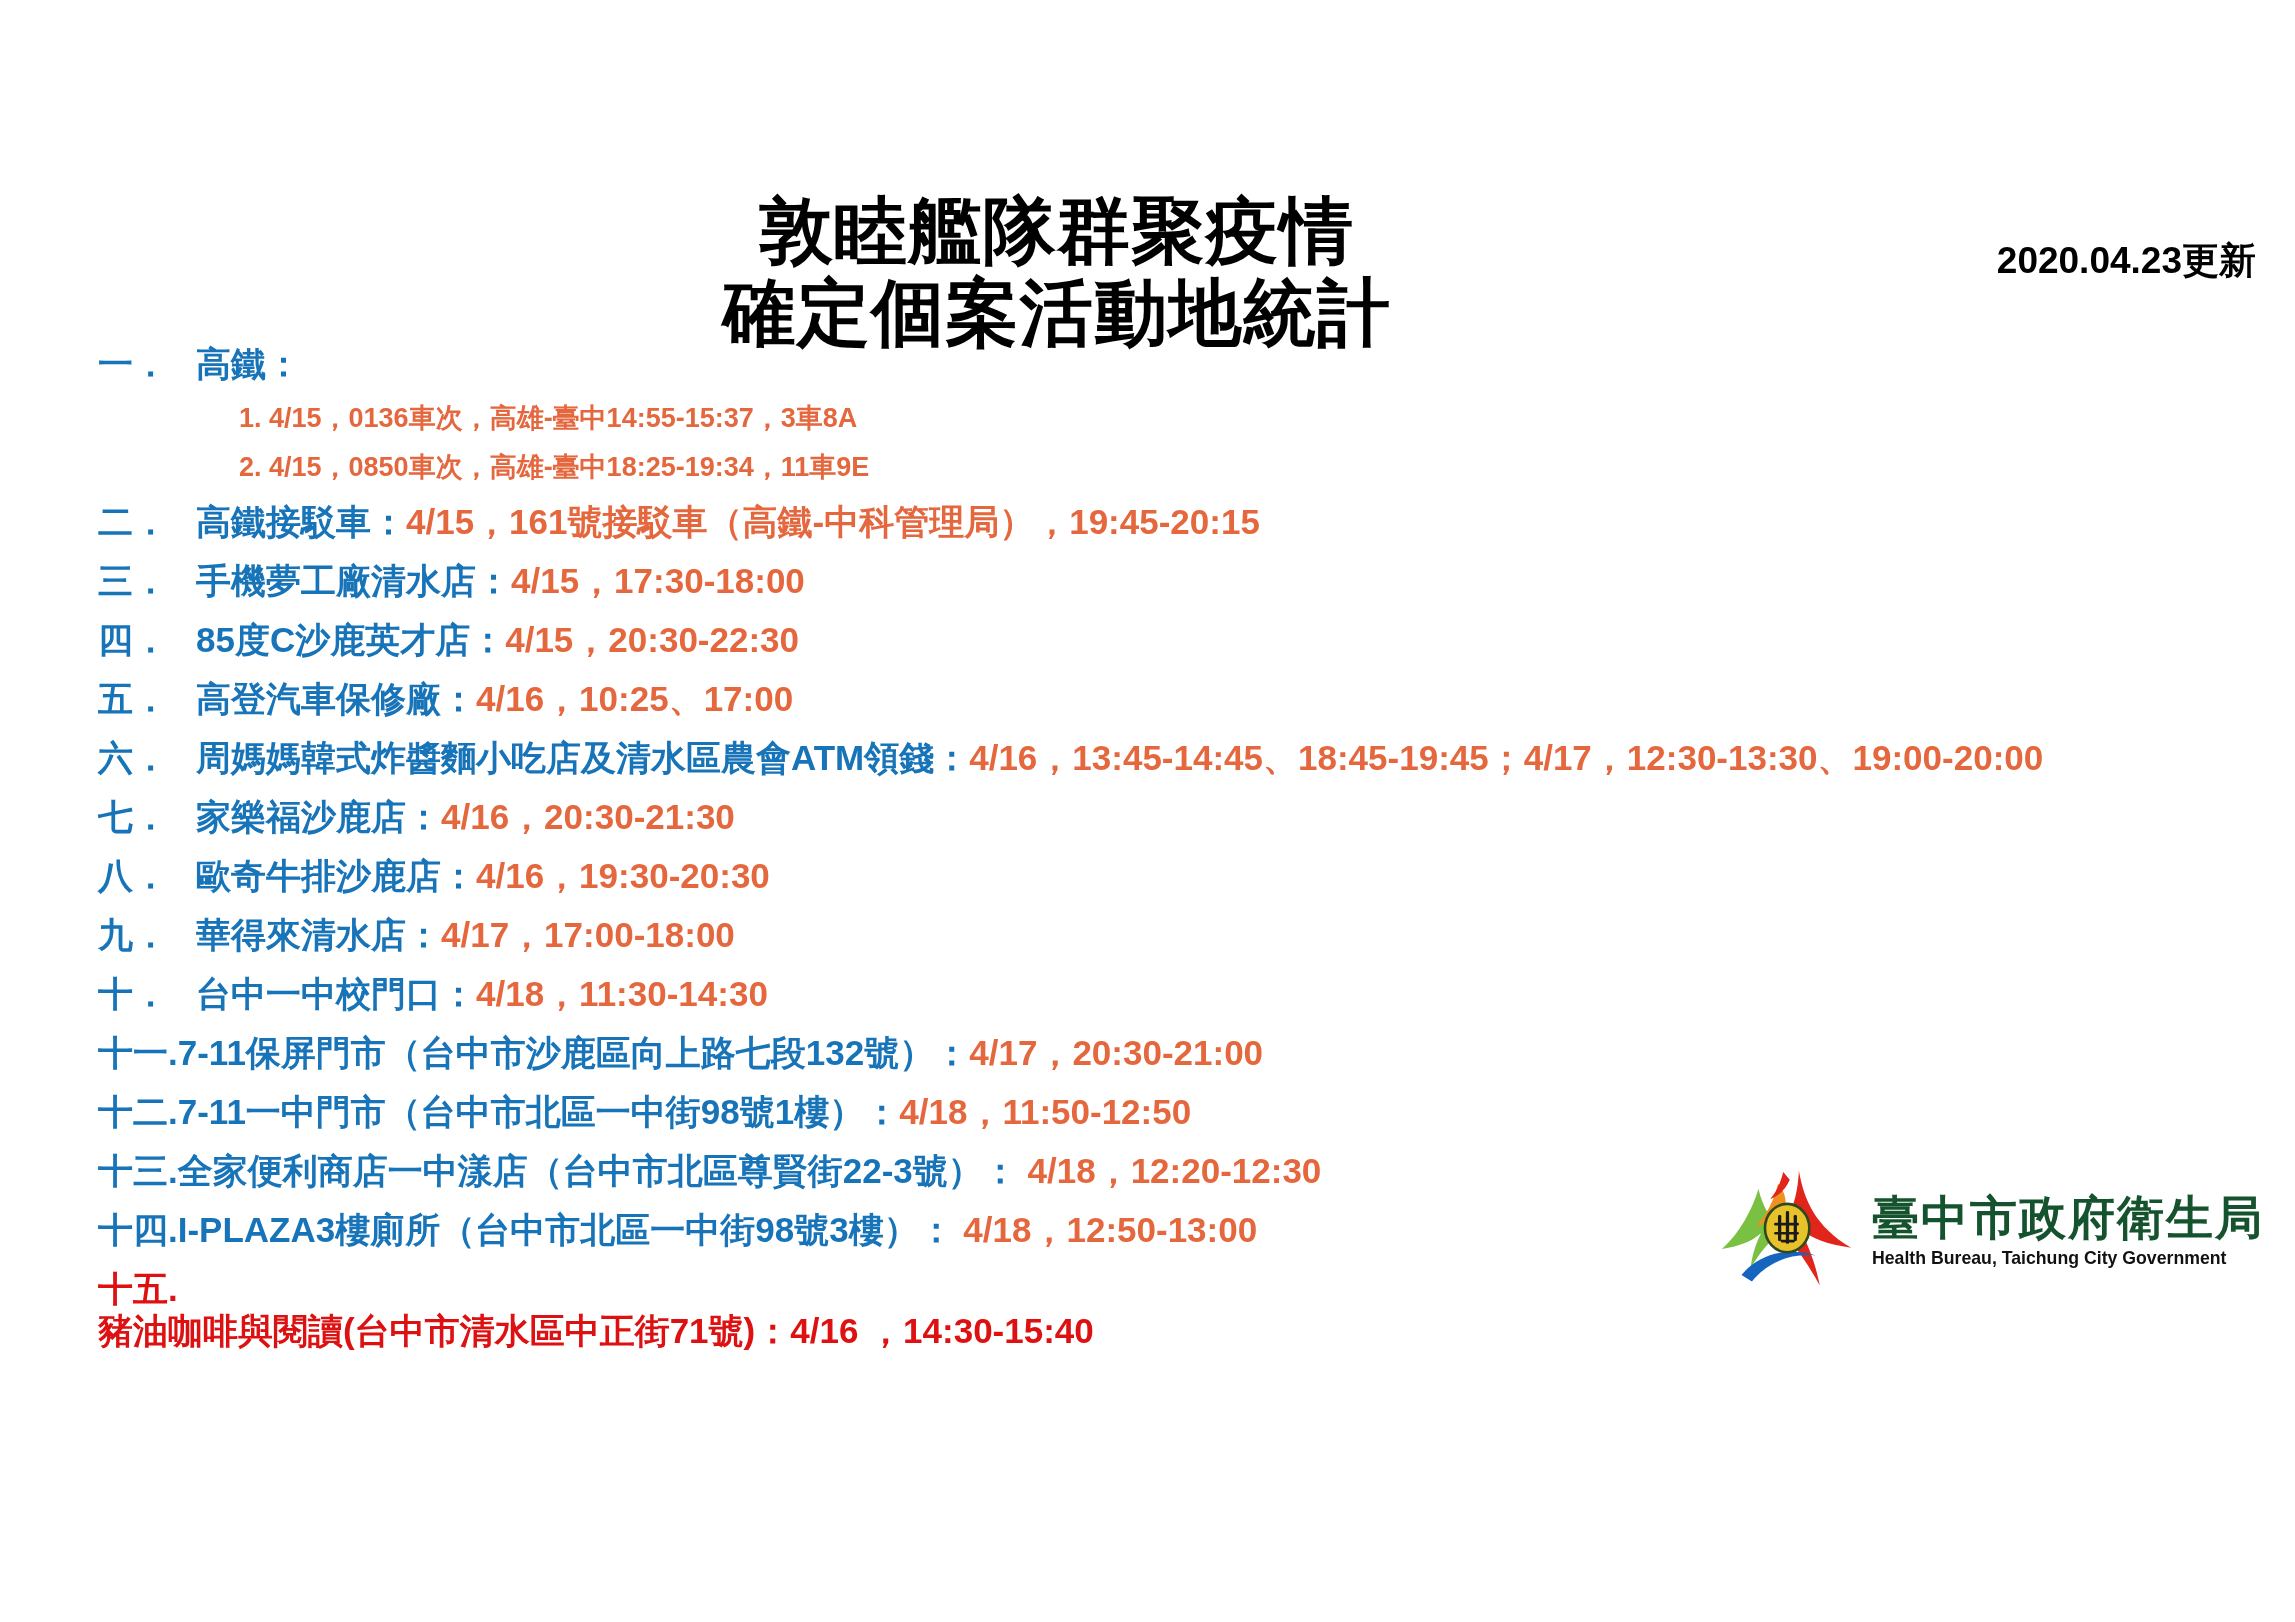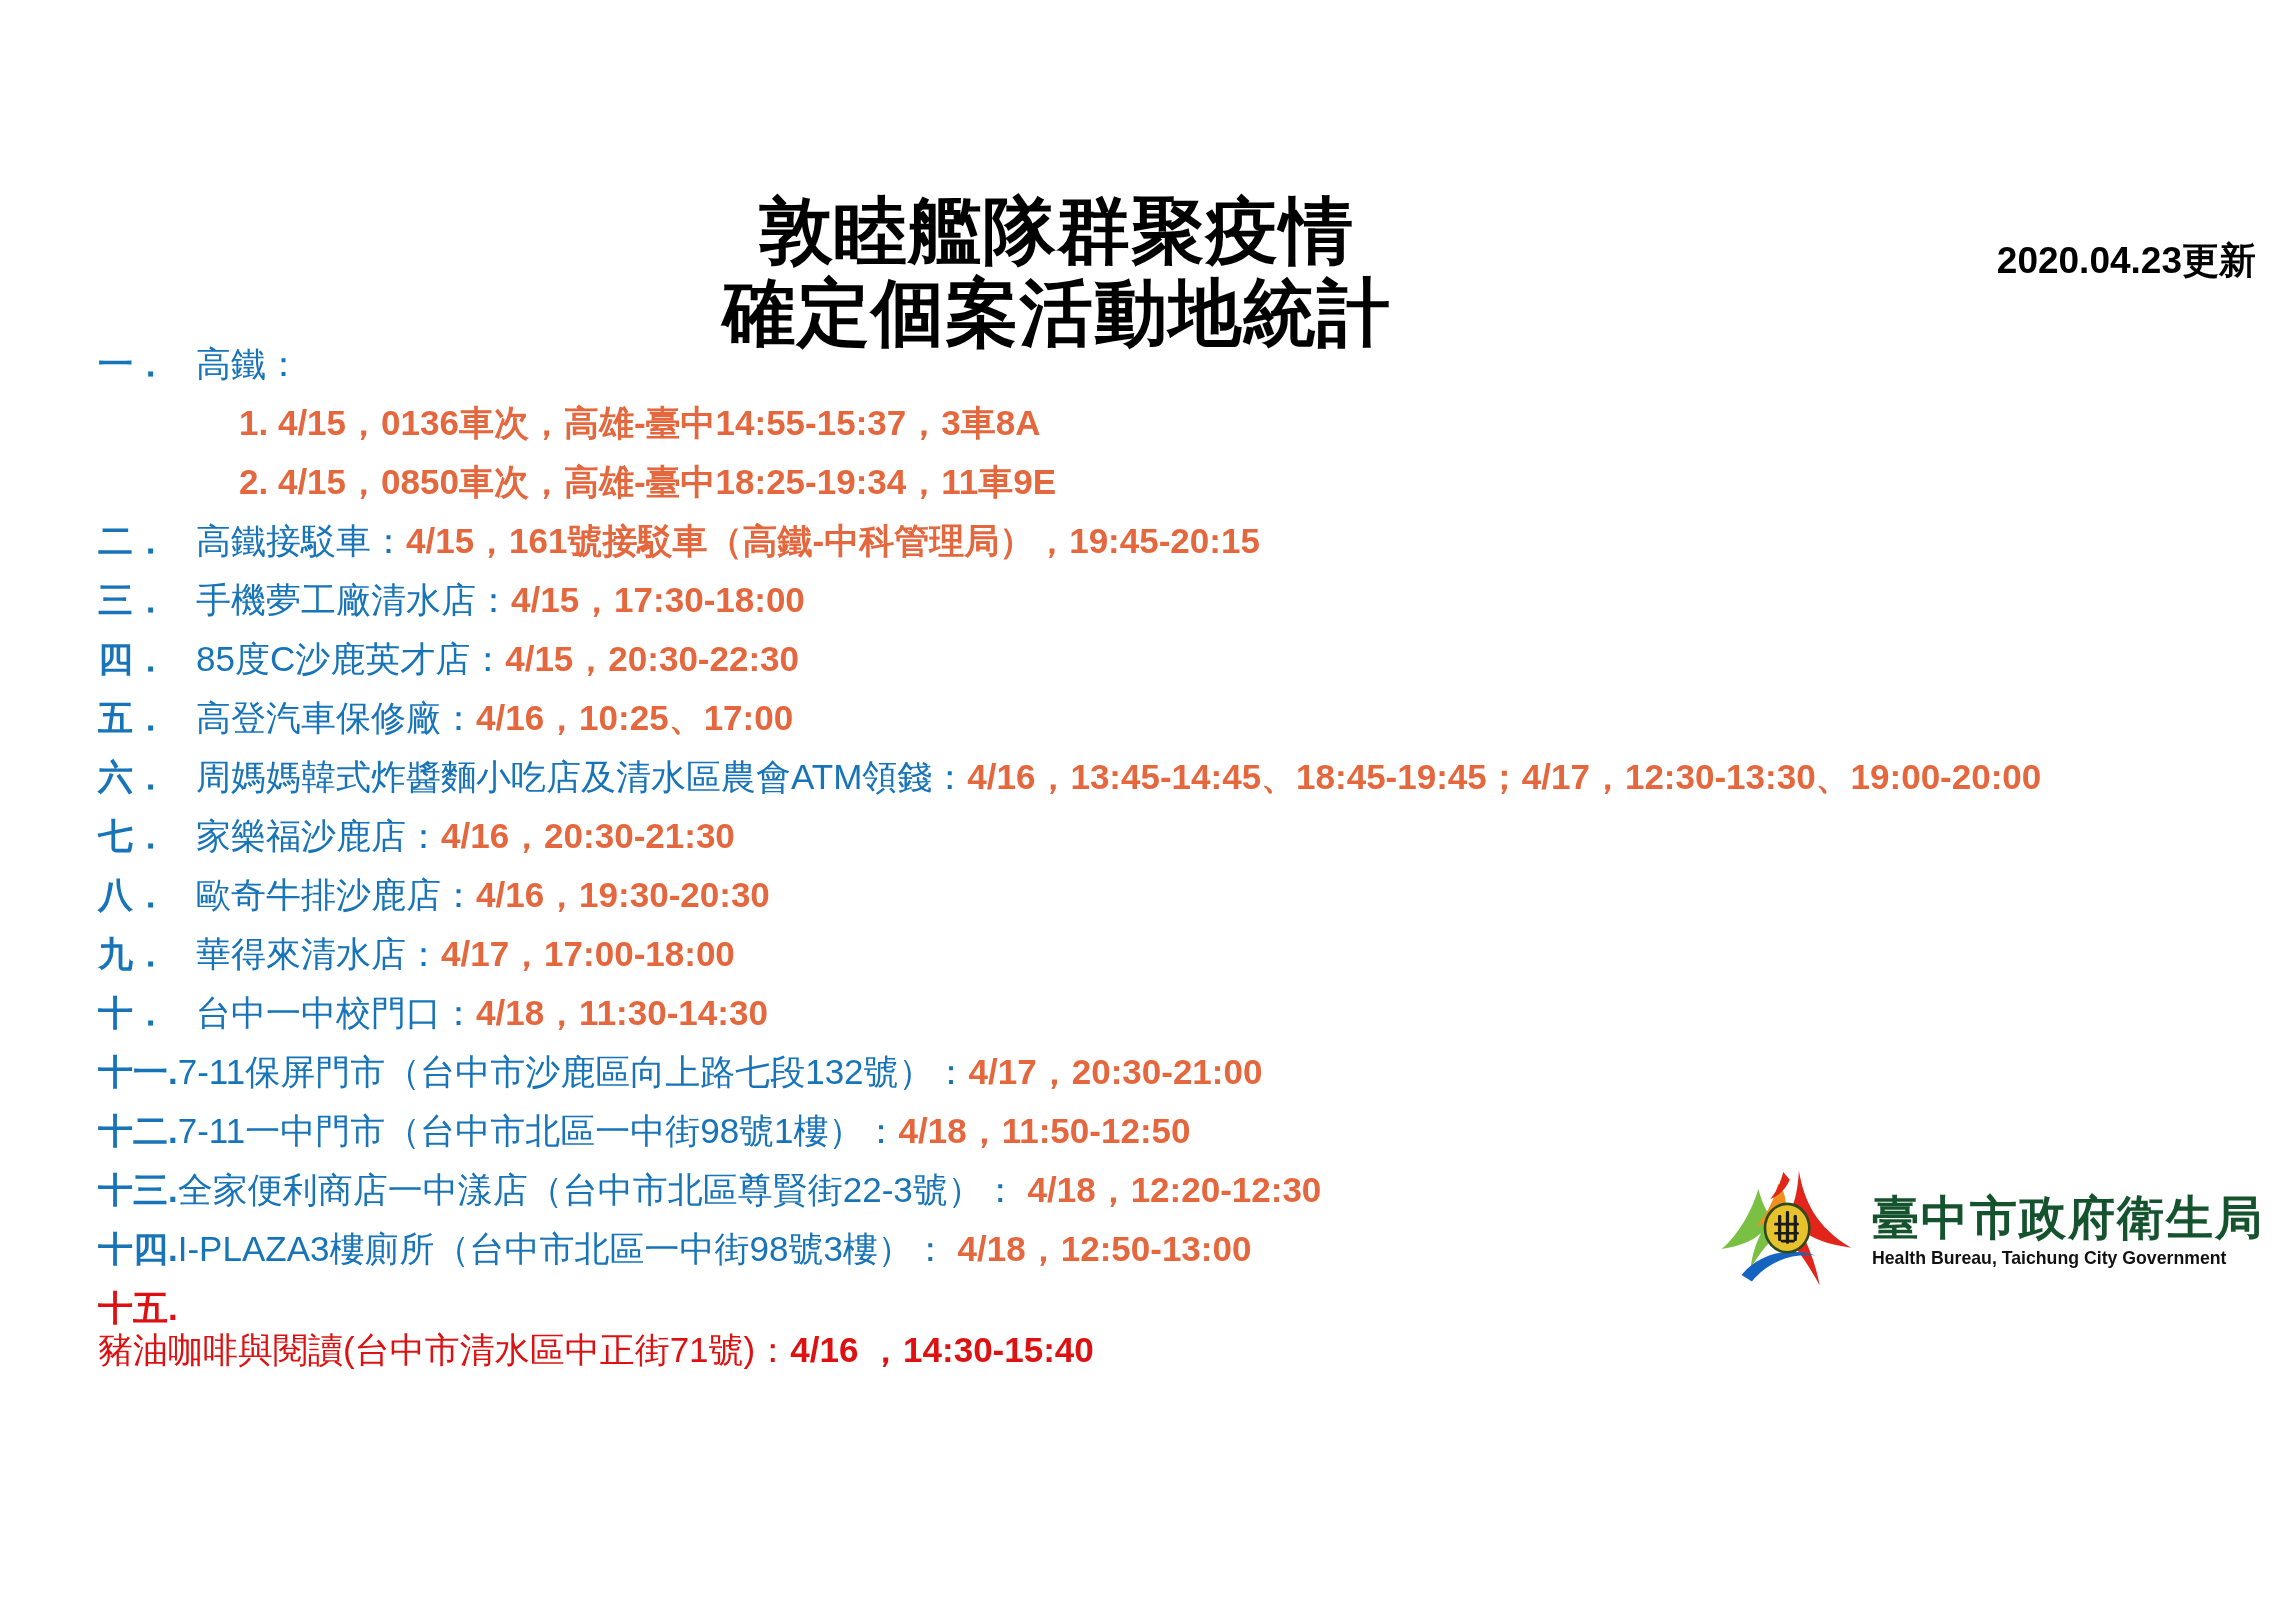--- a/index.html
+++ b/index.html
@@ -72,30 +72,30 @@
   .marker.wide { width: 98px; }
   
   .marker.narrow { width: auto; }
 
   .body {
     flex: 1 1 auto;
     min-width: 0;
   }
   .place {
     color: #1874b8;
-    font-weight: 400;
+    font-weight: 700;
   }
   .time {
     color: #e4673e;
     font-weight: 700;
   }
 
   
   .subitem {
-    font-size: 35px;
+    font-size: 27px;
     line-height: 1.20;
     margin-left: 141px;
     margin-bottom: 17px;
     color: #e4673e;
     font-weight: 700;
   }
 
   
   .item.highlight { margin-top: 7.9px; flex-direction: column; }
   .item.highlight .marker,

